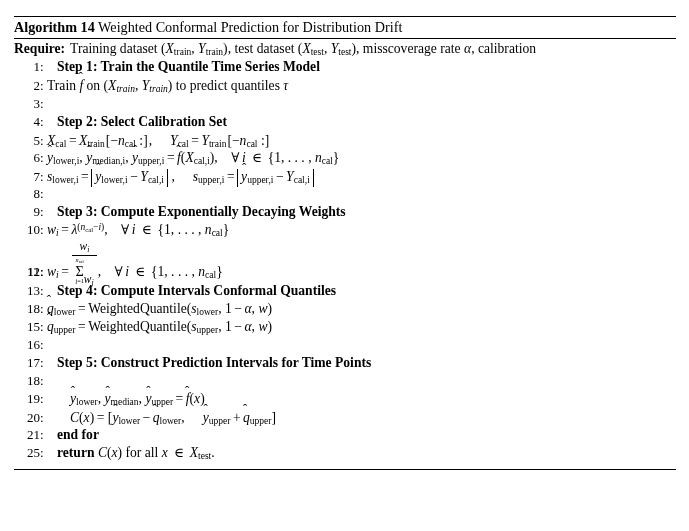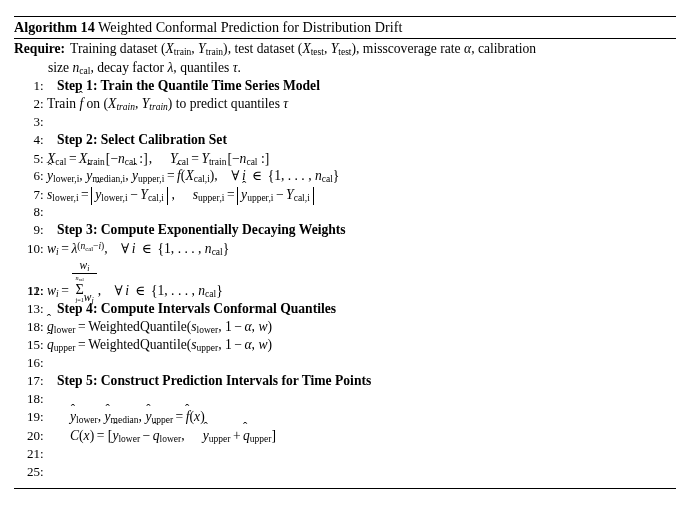--- a/index.html
+++ b/index.html
@@ -158,23 +158,20 @@
 
   <div class="reqblock">
 
     <div class="req-line">
       <span class="req-kw">Require:</span>
       <span>
         <span>Training dataset</span><span class="mup"> (</span><span class="mi">X</span><sub class="mup">train</sub><span class="mup">, </span><span class="mi">Y</span><sub class="mup">train</sub><span class="mup">), </span><span>test dataset</span><span class="mup"> (</span><span class="mi">X</span><sub class="mup">test</sub><span class="mup">, </span><span class="mi">Y</span><sub class="mup">test</sub><span class="mup">), </span><span>misscoverage rate</span> <span class="mi">α</span><span class="mup">, </span><span>calibration</span>
       </span>
     </div>
 
-    <div class="req-cont">
-      <span>size</span> <span class="mi">n</span><sub class="mup">cal</sub><span class="mup">, </span><span>decay factor</span> <span class="mi">λ</span><span class="mup">, </span><span>quantiles</span> <span class="mi">τ</span><span class="mup">.</span>
-    </div>
 
 
   </div>
 
   <div class="lines">
 
     <div class="ln">
       <span class="num">1</span>
       <span class="colon">:</span>
       <span class="body bold">Step 1: Train the Quantile Time Series Model</span>
@@ -311,24 +308,28 @@
       <span class="num">20</span>
       <span class="colon">:</span>
       <span class="body ind1">
         <span class="mi">C</span><span class="mup">(</span><span class="mi">x</span><span class="mup">)</span><span class="mop">=</span><span class="brkbox"><span class="mup">[</span><span class="hat"><span class="acc">ˆ</span>y</span><sub>lower</sub><span class="mop">−</span><span class="hat narrow"><span class="acc">ˆ</span>q</span><sub>lower</sub><span class="mup">,</span><span class="sp-wide"></span><span class="hat"><span class="acc">ˆ</span>y</span><sub>upper</sub><span class="mop">+</span><span class="hat narrow"><span class="acc">ˆ</span>q</span><sub>upper</sub><span class="mup">]</span></span>
       </span>
     </div>
 
     <div class="ln">
       <span class="num">21</span>
       <span class="colon">:</span>
+      <span class="body bold">end for</span>
     </div>
 
     <div class="ln">
       <span class="num">25</span>
       <span class="colon">:</span>
+      <span class="body">
+        <span class="bold">return</span> <span class="mi">C</span><span class="mup">(</span><span class="mi">x</span><span class="mup">)</span> <span>for all</span> <span class="mi">x</span> <span class="mop">∈</span> <span class="mi">X</span><sub class="mup">test</sub><span class="mup">.</span>
+      </span>
     </div>
 
   </div>
 
   <div class="rule-bottom"></div>
 
 </div>
 
 </body></html>

